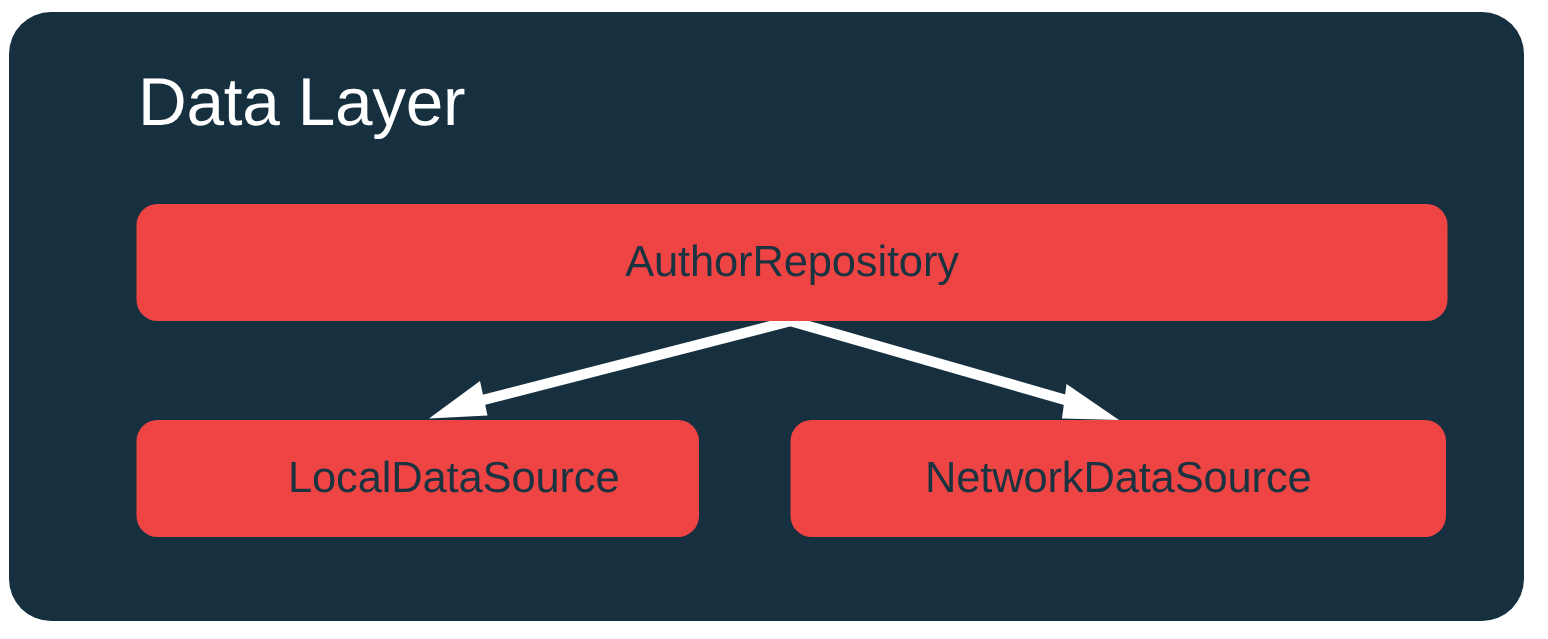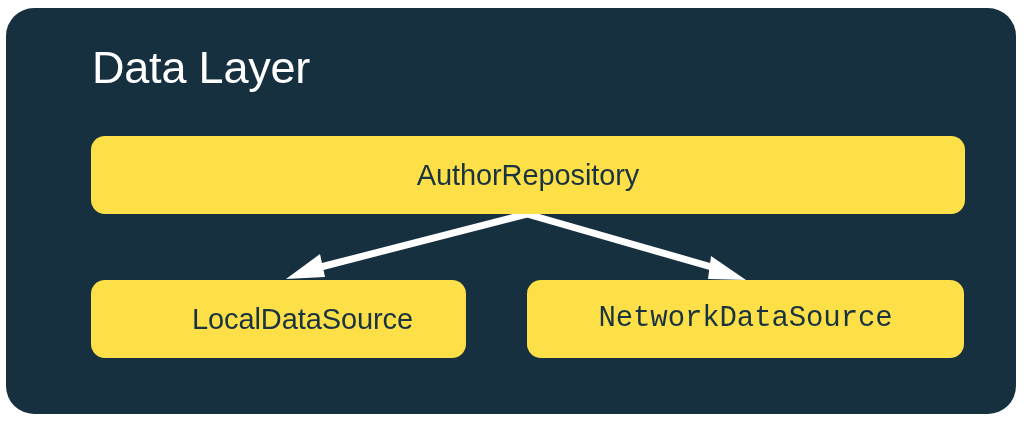--- a/index.html
+++ b/index.html
@@ -34,21 +34,21 @@
     top: 33px;
     font-size: 45px;
     line-height: 54px;
     font-weight: 400;
     color: #ffffff;
     letter-spacing: -0.2px;
     white-space: nowrap;
   }
   .node {
     position: absolute;
-    background: #fde047;
+    background: #ef4444;
     border-radius: 14px;
     display: flex;
     align-items: center;
     justify-content: center;
     box-sizing: border-box;
   }
   .node-label {
     font-size: 29px;
     line-height: 34px;
     color: #1a3340;
@@ -67,21 +67,20 @@
     top: 280px;
     width: 375px;
     height: 78px;
     padding-left: 48px;
   }
   #node-network {
     left: 527px;
     top: 280px;
     width: 437px;
     height: 78px;
-    font-family: Liberation Mono, monospace;
   }
   #edges {
     position: absolute;
     left: 0;
     top: 0;
     width: 1032px;
     height: 426px;
     pointer-events: none;
   }
 </style>

